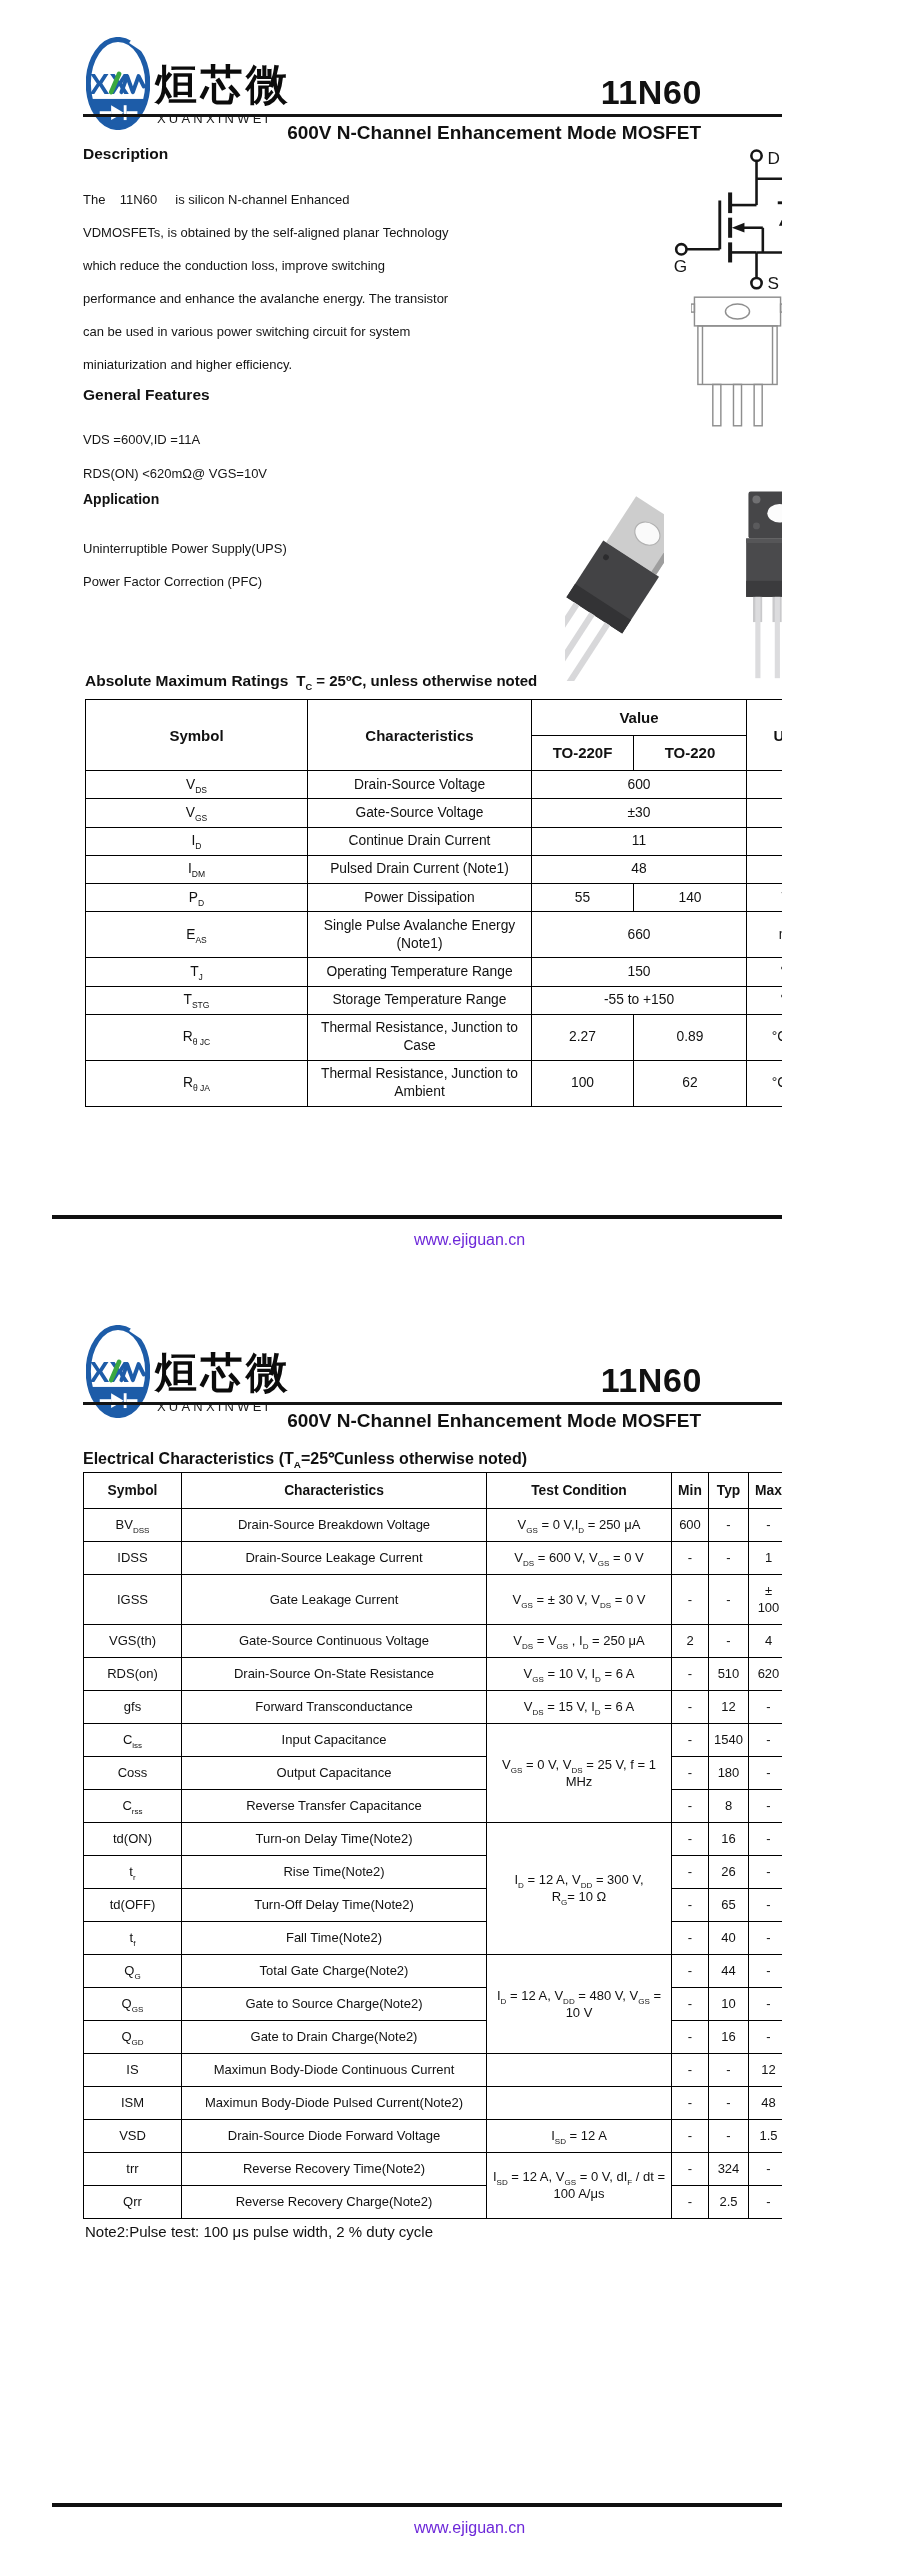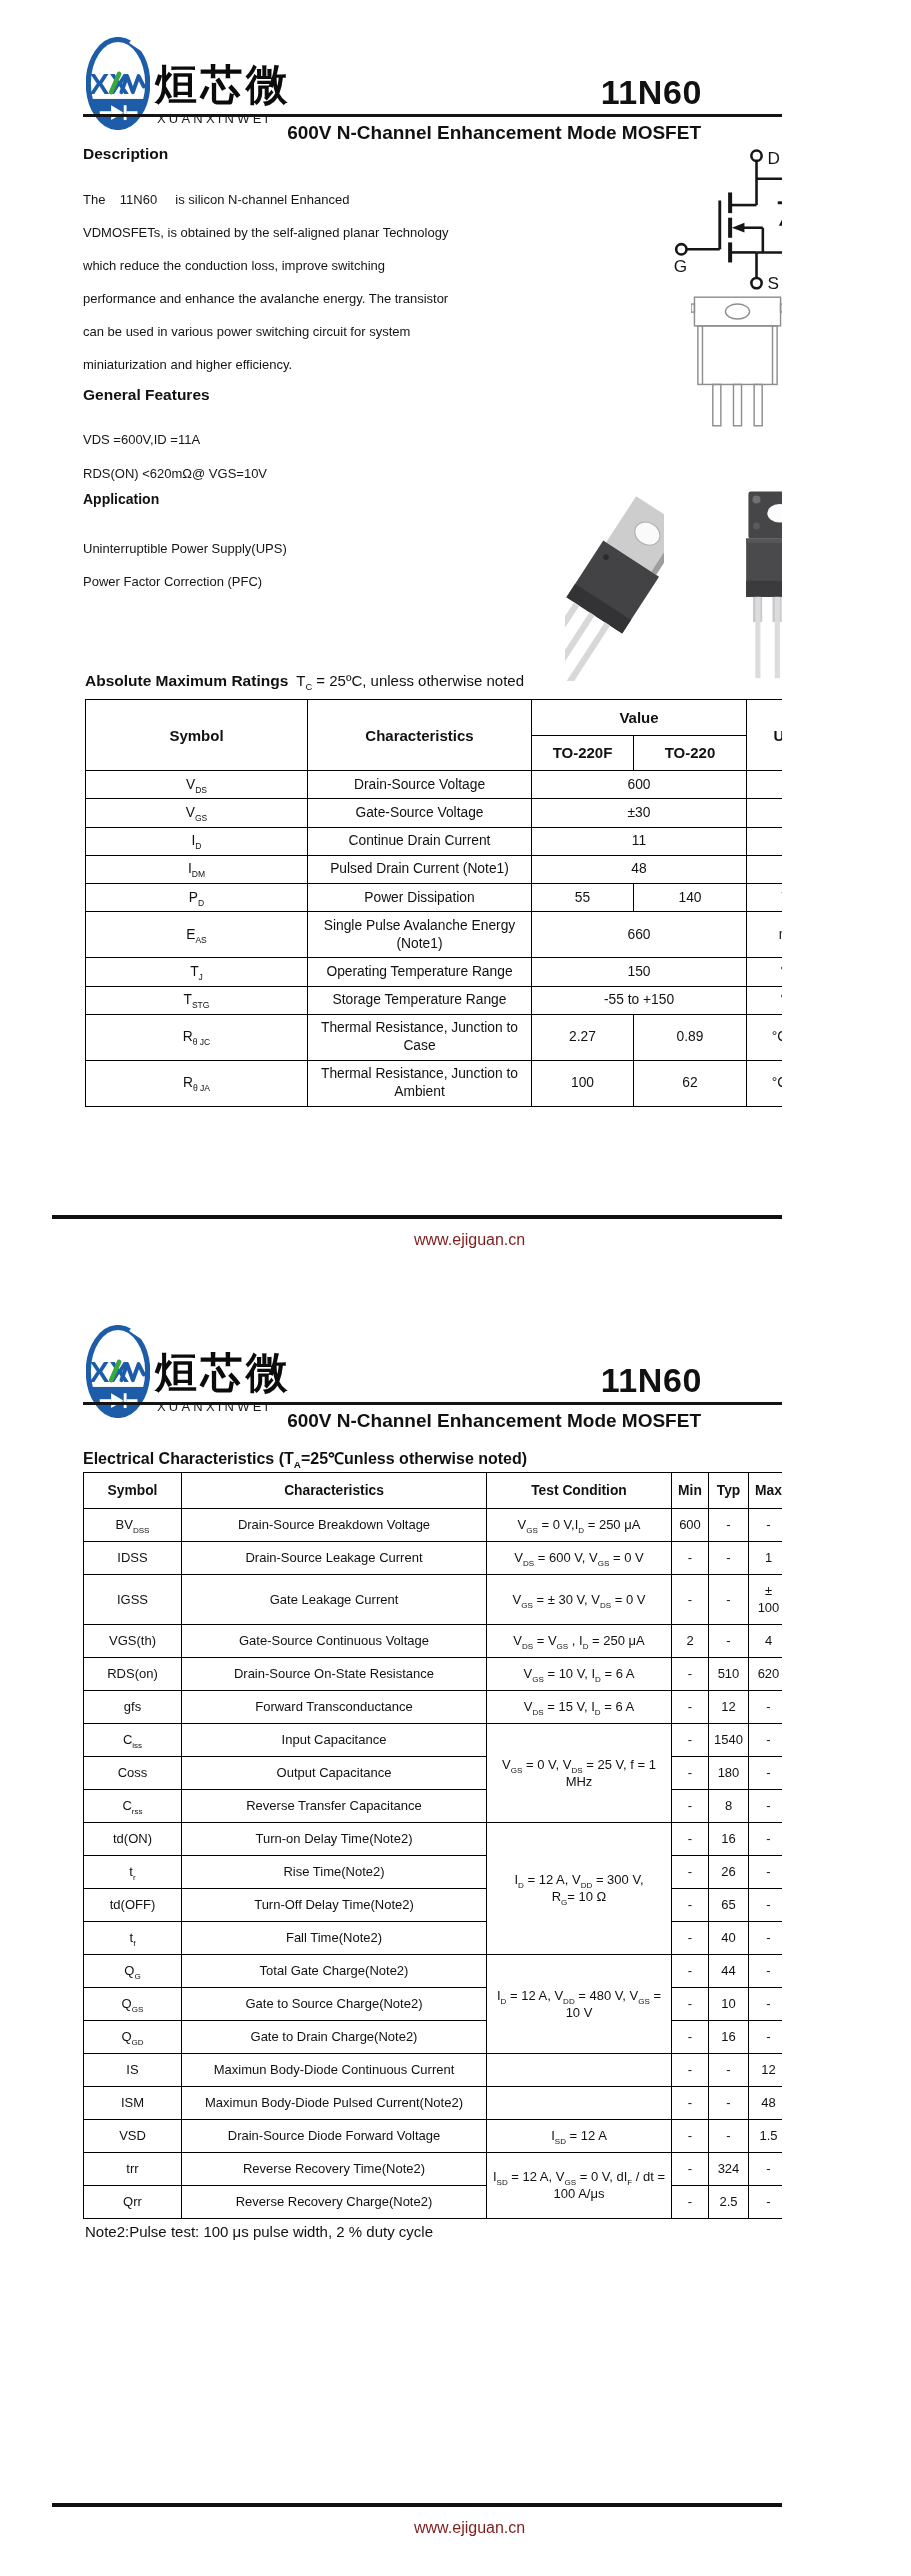--- a/index.html
+++ b/index.html
@@ -28,34 +28,34 @@
   .feat-title{left:83px;top:386px;}
   .feat-lines{left:83px;top:423px;line-height:34px;}
   .app-title{left:83px;top:491px;font-size:14px;}
   .app-lines{left:83px;top:532px;line-height:33px;}
 
   
   table{border-collapse:collapse;table-layout:fixed;background:#fff;}
   th,td{border:1.7px solid #000;text-align:center;vertical-align:middle;overflow:hidden;}
   .amr-head{left:85px;top:672px;white-space:nowrap;}
   .amr-head .t{font-size:15.5px;font-weight:700;}
-  .amr-head .c{font-size:15px;font-weight:400;margin-left:8px;}
+  .amr-head .c{font-size:15px;font-weight:700;margin-left:8px;}
   .amr-table{position:absolute;left:85px;top:699px;width:745px;}
   .amr-table th{font-size:15px;font-weight:700;padding:2.3px;height:30px;}
   .amr-table td{font-size:13.8px;line-height:18px;padding:4.6px 3.4px;}
   .ec-head{left:83px;top:159px;font-size:16px;font-weight:700;white-space:nowrap;}
   .ec-table{position:absolute;left:83px;top:184px;width:745px;}
   .ec-table th{font-size:13.8px;font-weight:700;height:30px;padding:2.3px 1.1px;}
   .ec-table td{font-size:13px;line-height:17px;padding:7.5px 2.3px;white-space:pre-line;}
   sub{font-size:0.62em;line-height:0;}
   .note-line{left:85px;top:935px;font-size:15px;}
 
   
   .footer-rule{left:52px;top:1215px;width:828px;height:4px;background:#101010;}
-  .footer-url{left:414px;top:1231px;font-size:16px;color:#7f1d1d;}
+  .footer-url{left:414px;top:1231px;font-size:16px;color:#6d28d9;}
   .page-num{left:838px;top:1248px;font-size:17px;color:#222;}
 </style>
 </head>
 <body>
 
 <div class="page" id="page-1">
 
   <svg class="abs" style="left:86px;top:37px" width="64" height="93" viewBox="0 0 112 162">
     <defs>
         <clipPath id="lc1">

